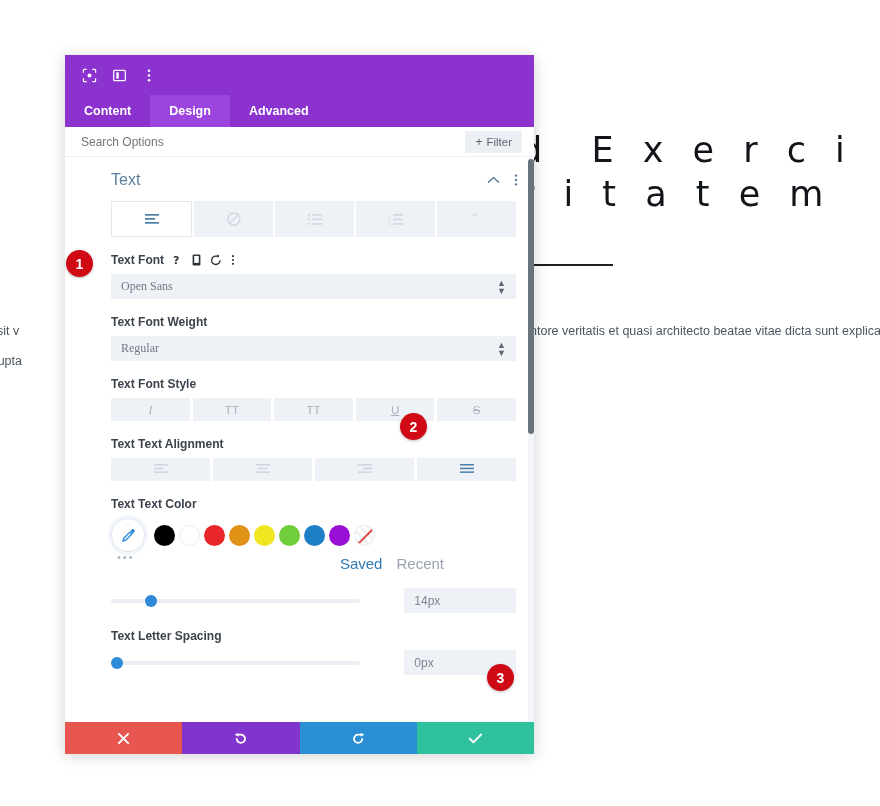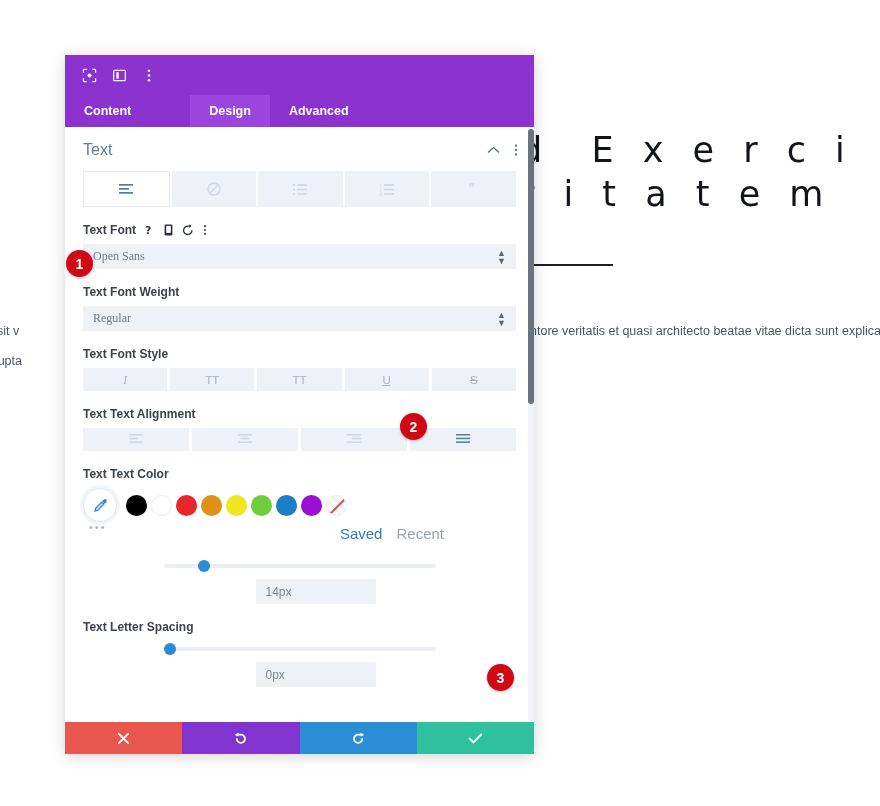--- a/index.html
+++ b/index.html
@@ -81,21 +81,21 @@
     display:flex; align-items:stretch;
     flex:0 0 auto;
     text-align:center;
   }
   .tab {
     display:flex;align-items:center;
     padding:0 19px;
     color:#fff; font-size:12.5px; font-weight:bold;
     cursor:pointer;
   }
-  .tab.active { background:#9c45de;margin-left:40px; }
+  .tab.active { background:#9c45de; }
 
   .search-row {
     height:30px;
     background:#fff;
     border-bottom:1px solid #eef1f5;
     display:flex; align-items:center;
     padding:0 0 0 16px;
     position:relative;
     flex:0 0 auto;
   }
@@ -115,20 +115,21 @@
     margin-right:12px;
     cursor:pointer;
   }
   .filter-plus { font-size:12px; line-height:1; }
 
   .modal-body {
     flex:1 1 auto;
     position:relative;
     overflow:hidden;
     background:#fff;
+    margin-left:28px;
   }
   .body-inner { padding:0 0 6px 0; }
 
   .section-head {
     display:flex;align-items:center;
     padding:14px 16px 6px 18px;
   }
   .section-title { color:#5d7f9e; font-size:16px; flex:1; }
   .sec-caret { margin-right:14px; color:#4a6f91; display:flex; cursor:pointer;}
   .sec-dots { color:#4a6f91; display:flex; cursor:pointer;}
@@ -204,21 +205,21 @@
   }
   .saved-row {
     display:flex; justify-content:flex-end; gap:14px;
     font-size:15px; margin-top:3px; padding-right:72px;
   }
   .saved { color:#2e7bb5; cursor:pointer; }
   .recent { color:#9aa3ad; cursor:pointer; }
 
   
   .slider-field { padding:0 18px; margin-top:16px; }
-  .slider-wrap { display:flex; align-items:center; gap:5px;flex-direction:column; }
+  .slider-wrap { display:flex; align-items:center; gap:12px; }
   .track-area { width:272px; position:relative; height:16px; }
   .track {
     position:absolute; left:0; right:0; top:6px;
     height:4px; border-radius:2px; background:#eaeef3;
   }
   .knob {
     position:absolute; top:2px;
     width:12px;height:12px;border-radius:50%;
     background:#2d8ad8; cursor:pointer;
   }
@@ -300,20 +301,27 @@
       </div>
     </div>
   </div>
 
   <div class="modal-tabs">
     <div class="tab">Content</div>
     <div class="tab active">Design</div>
     <div class="tab">Advanced</div>
   </div>
 
+  <div class="search-row">
+    <input class="search-input" placeholder="Search Options" style="">
+    <div class="filter-btn">
+      <span class="filter-plus">+</span>
+      <span>Filter</span>
+    </div>
+  </div>
 
   <div class="modal-body">
     <div class="body-inner">
 
       <div class="section-head">
         <div class="section-title">Text</div>
         <div class="sec-caret">
           <svg width="13" height="9" viewBox="0 0 13 9" fill="none" stroke="#4a6f91" stroke-width="1.3">
               <path d="M1 6.5L6.5 1.6 12 6.5"></path>
             </svg>

